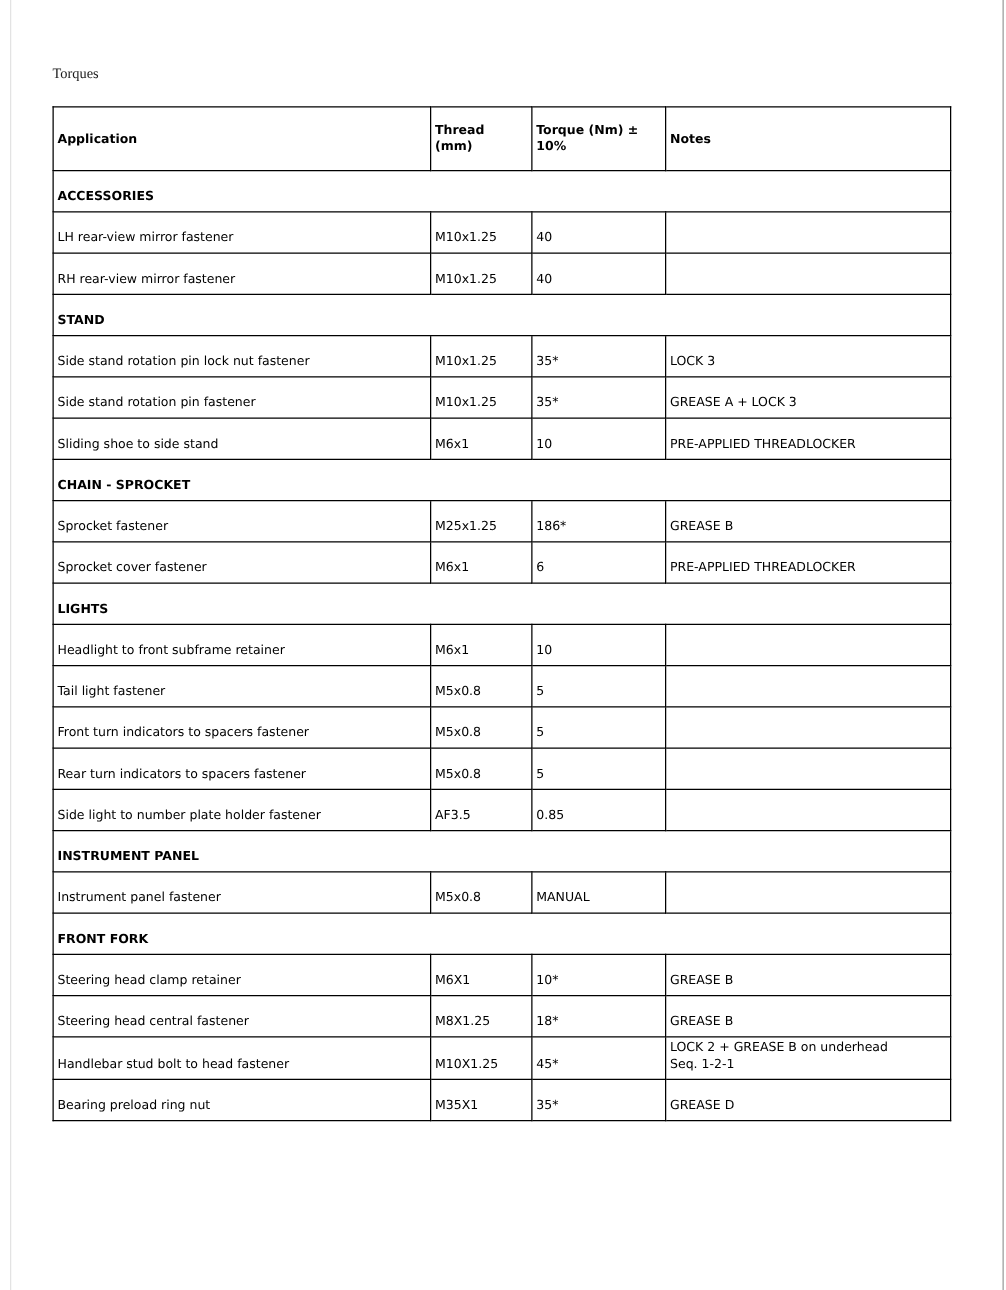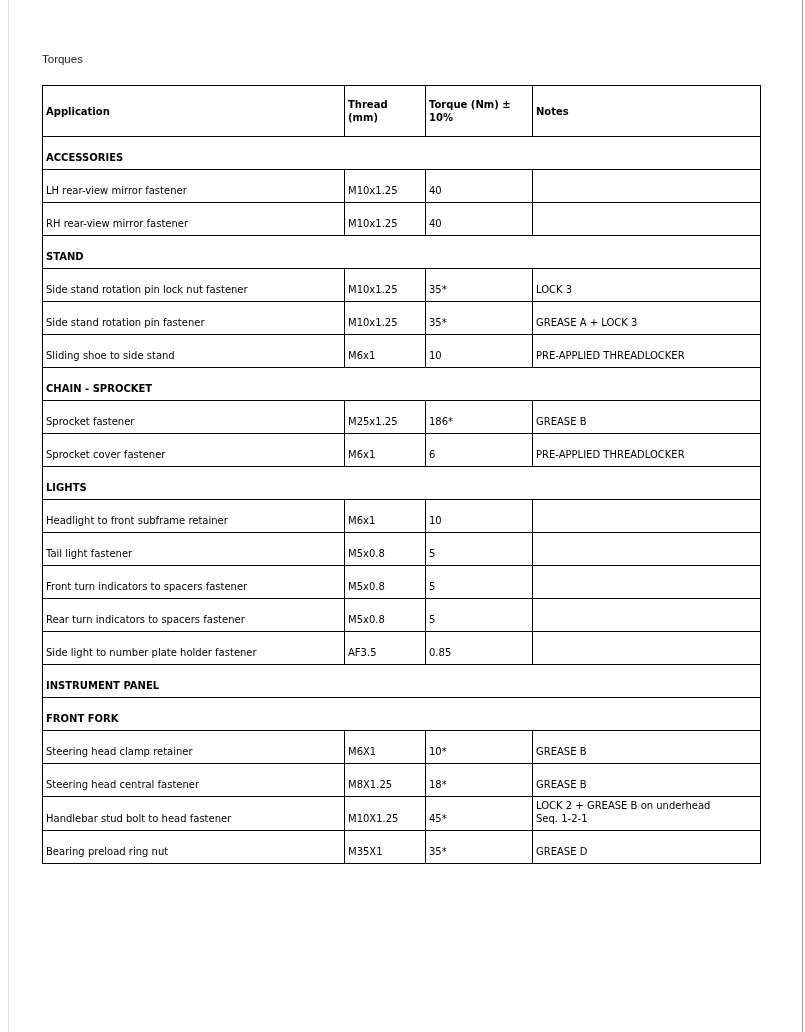--- a/index.html
+++ b/index.html
@@ -24,21 +24,21 @@
     top: 0;
     bottom: 0;
     width: 1px;
   }
   .edge-left  { left: 8px;   background: #e3e3e3; }
   .edge-right { left: 802px; background: #9b9b9b; }
   .doc-title {
     position: absolute;
     left: 42px;
     top: 53px;
-    font-family: Liberation Sans, sans-serif;
+    font-family: Liberation Serif, serif;
     font-size: 11.5px;
     color: #1a1a1a;
   }
   table.torques {
     position: absolute;
     left: 42px;
     top: 85px;
     width: 718px;
     border-collapse: collapse;
     table-layout: fixed;
@@ -176,20 +176,26 @@
         </tr>
         <tr>
           <td>Side light to number plate holder fastener</td>
           <td>AF3.5</td>
           <td>0.85</td>
           <td></td>
         </tr>
         <tr class="section-row">
           <td colspan="4">INSTRUMENT PANEL</td>
         </tr>
+        <tr>
+          <td>Instrument panel fastener</td>
+          <td>M5x0.8</td>
+          <td>MANUAL</td>
+          <td></td>
+        </tr>
         <tr class="section-row">
           <td colspan="4">FRONT FORK</td>
         </tr>
         <tr>
           <td>Steering head clamp retainer</td>
           <td>M6X1</td>
           <td>10*</td>
           <td>GREASE B</td>
         </tr>
         <tr>

